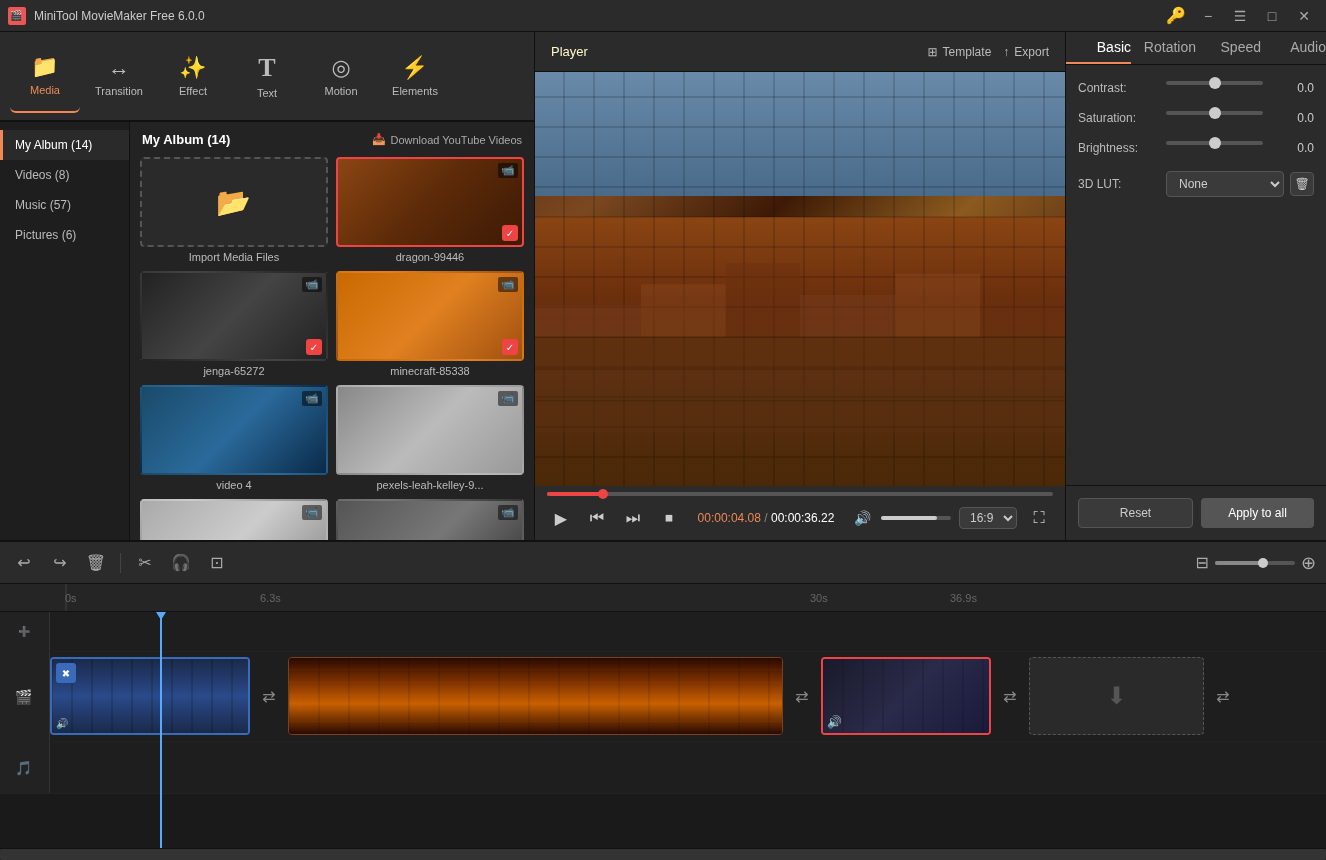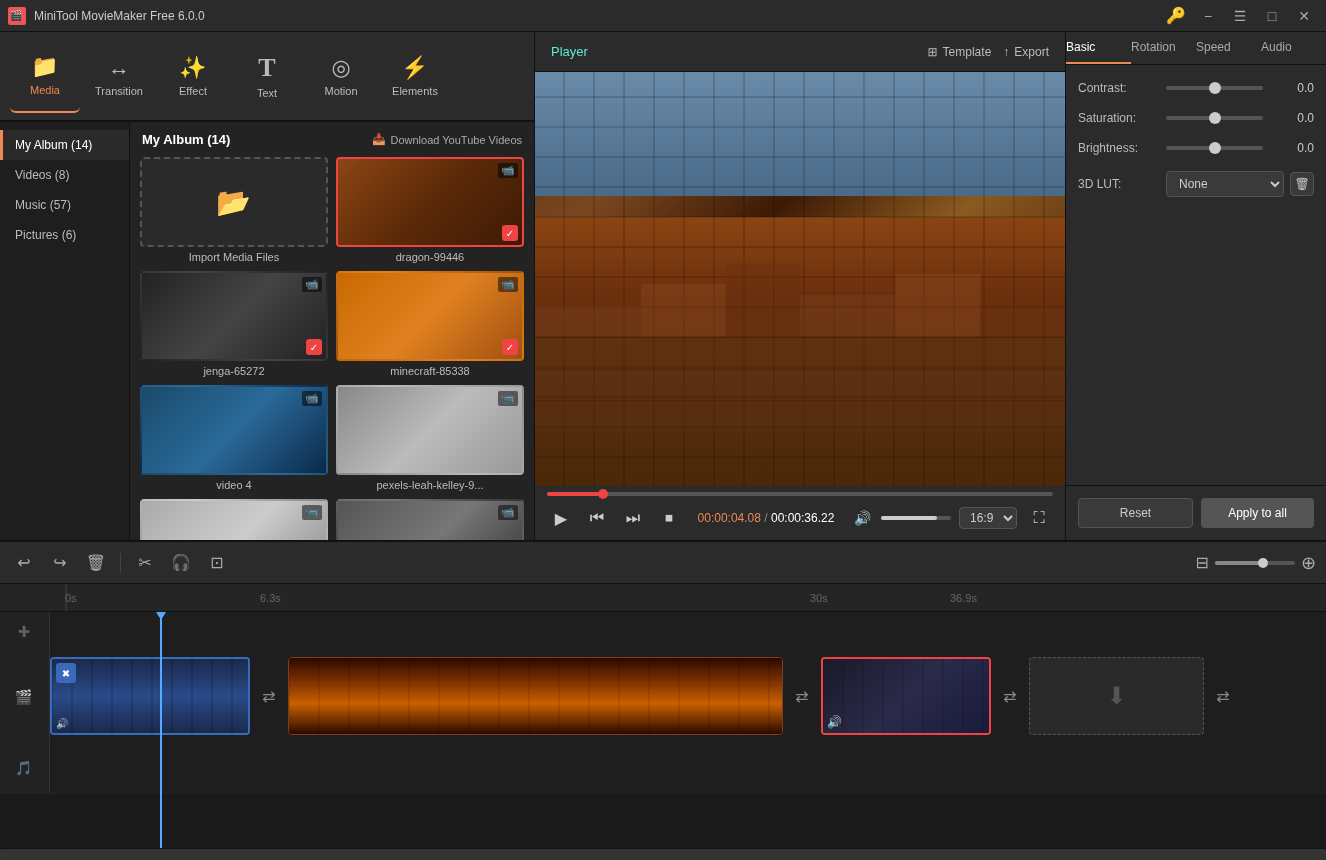--- a/index.html
+++ b/index.html
@@ -56,21 +56,21 @@
     .thumb-jenga { background: linear-gradient(135deg, #222, #444, #222); }
     .thumb-minecraft { background: linear-gradient(135deg, #c86a00, #e08020, #a05010); }
     .thumb-video4 { background: linear-gradient(135deg, #1a4a6a, #2a6a9a, #0a2a4a); }
     .thumb-pexels { background: linear-gradient(135deg, #888, #bbb, #999); }
     .thumb-extra1 { background: linear-gradient(135deg, #aaa, #ccc, #888); }
     .thumb-extra2 { background: linear-gradient(135deg, #555, #777, #333); }
 
     
     #center-panel { flex: 1; display: flex; flex-direction: column; background: #1e1e1e; border-right: 1px solid #111; }
     #player-header { height: 40px; background: #2b2b2b; display: flex; align-items: center; justify-content: space-between; padding: 0 16px; border-bottom: 1px solid #111; }
-    .player-title { color: #5eead4; font-size: 13px; }
+    .player-title { color: #fef9c3; font-size: 13px; }
     .player-header-right { display: flex; gap: 12px; align-items: center; }
     .header-btn { display: flex; align-items: center; gap: 5px; color: #bbb; cursor: pointer; font-size: 12px; }
     #player-video { flex: 1; background: #000; position: relative; overflow: hidden; }
     .video-mock { width: 100%; height: 100%; background: linear-gradient(135deg, #5c3010 0%, #7a4820 20%, #3d1a05 40%, #8b5a20 60%, #5c3010 80%, #4a2810 100%); position: relative; }
     .video-blocks { position: absolute; inset: 0; background-image: repeating-linear-gradient(0deg, transparent, transparent 28px, rgba(0,0,0,0.15) 28px, rgba(0,0,0,0.15) 30px), repeating-linear-gradient(90deg, transparent, transparent 28px, rgba(0,0,0,0.15) 28px, rgba(0,0,0,0.15) 30px); }
     .video-sky { position: absolute; top: 0; left: 0; right: 0; height: 30%; background: linear-gradient(180deg, #6a8aaa 0%, #4a6a8a 100%); }
     .video-terrain { position: absolute; bottom: 0; left: 0; right: 0; height: 65%; background: linear-gradient(180deg, #8B4513 0%, #6B2F0D 30%, #5c3010 60%, #4a2808 100%); }
 
     #player-controls { background: #2b2b2b; padding: 6px 12px 8px; }
     .progress-bar-container { position: relative; height: 4px; background: #555; border-radius: 2px; margin-bottom: 8px; cursor: pointer; }
@@ -83,26 +83,26 @@
     .volume-slider { width: 70px; height: 4px; background: #555; border-radius: 2px; position: relative; cursor: pointer; }
     .volume-fill { height: 100%; background: #ccc; border-radius: 2px; }
     .aspect-select { background: #3a3a3a; border: 1px solid #555; color: #ccc; padding: 2px 6px; border-radius: 4px; font-size: 12px; cursor: pointer; }
     .fullscreen-btn { color: #ccc; cursor: pointer; font-size: 16px; }
 
     
     #right-panel { width: 260px; background: #2b2b2b; display: flex; flex-direction: column; }
     #prop-header { height: 40px; display: flex; align-items: center; padding: 0 16px; border-bottom: 1px solid #111; }
     .prop-title { color: #fff; font-size: 13px; font-weight: bold; }
     #prop-tabs { display: flex; border-bottom: 1px solid #111; }
-    .prop-tab { flex: 1; height: 32px; display: flex; align-items: center; justify-content: flex-start; cursor: pointer; color: #aaa; font-size: 12px; border-bottom: 2px solid transparent; }
+    .prop-tab { flex: 1; height: 32px; display: flex; align-items: center; justify-content: flex-end; cursor: pointer; color: #aaa; font-size: 14px; border-bottom: 2px solid transparent; }
     .prop-tab.active { color: #fff; border-bottom-color: #e85; }
     #prop-content { flex: 1; padding: 16px 12px; display: flex; flex-direction: column; gap: 16px; }
     .prop-row { display: flex; align-items: center; gap: 8px; }
     .prop-label { width: 80px; color: #bbb; font-size: 12px; flex-shrink: 0; }
-    .prop-slider-container { flex: 1; display: flex; align-items: center; gap: 16px; }
+    .prop-slider-container { flex: 1; display: flex; gap: 16px; }
     .prop-slider { flex: 1; height: 4px; background: #555; border-radius: 2px; position: relative; cursor: pointer; }
     .prop-slider-thumb { width: 12px; height: 12px; background: #ccc; border-radius: 50%; position: absolute; top: 50%; transform: translate(-50%, -50%); left: 50%; }
     .prop-value { width: 35px; text-align: right; color: #ccc; font-size: 12px; }
     .prop-select-row { display: flex; align-items: center; gap: 8px; }
     .prop-select { background: #3a3a3a; border: 1px solid #555; color: #ccc; padding: 4px 8px; border-radius: 4px; font-size: 12px; flex: 1; cursor: pointer; }
     .prop-delete-btn { width: 24px; height: 24px; background: #3a3a3a; border: 1px solid #555; color: #ccc; border-radius: 4px; cursor: pointer; display: flex; align-items: center; justify-content: center; }
     #prop-footer { padding: 12px; display: flex; gap: 8px; border-top: 1px solid #111; }
     .prop-action-btn { flex: 1; height: 30px; border-radius: 4px; cursor: pointer; font-size: 12px; display: flex; align-items: center; justify-content: center; }
     .btn-reset { background: #3a3a3a; color: #ccc; border: 1px solid #555; }
     .btn-apply { background: #555; color: #fff; border: none; align-items: center; }

